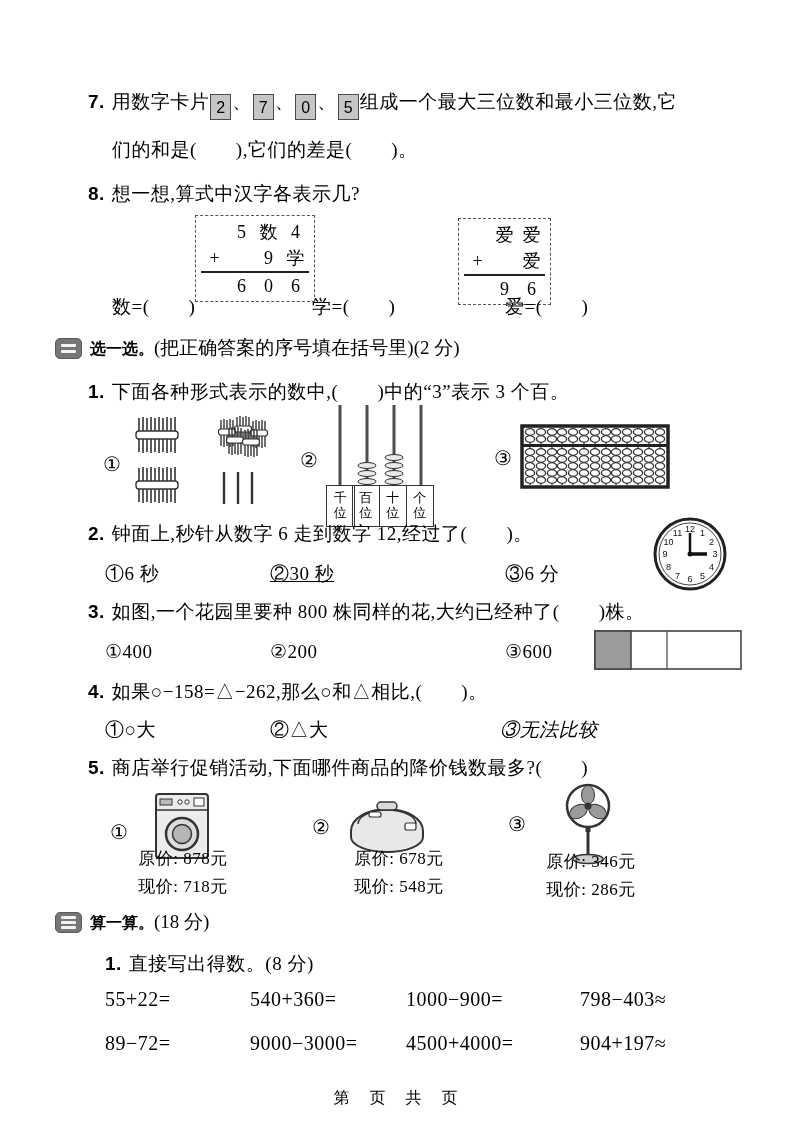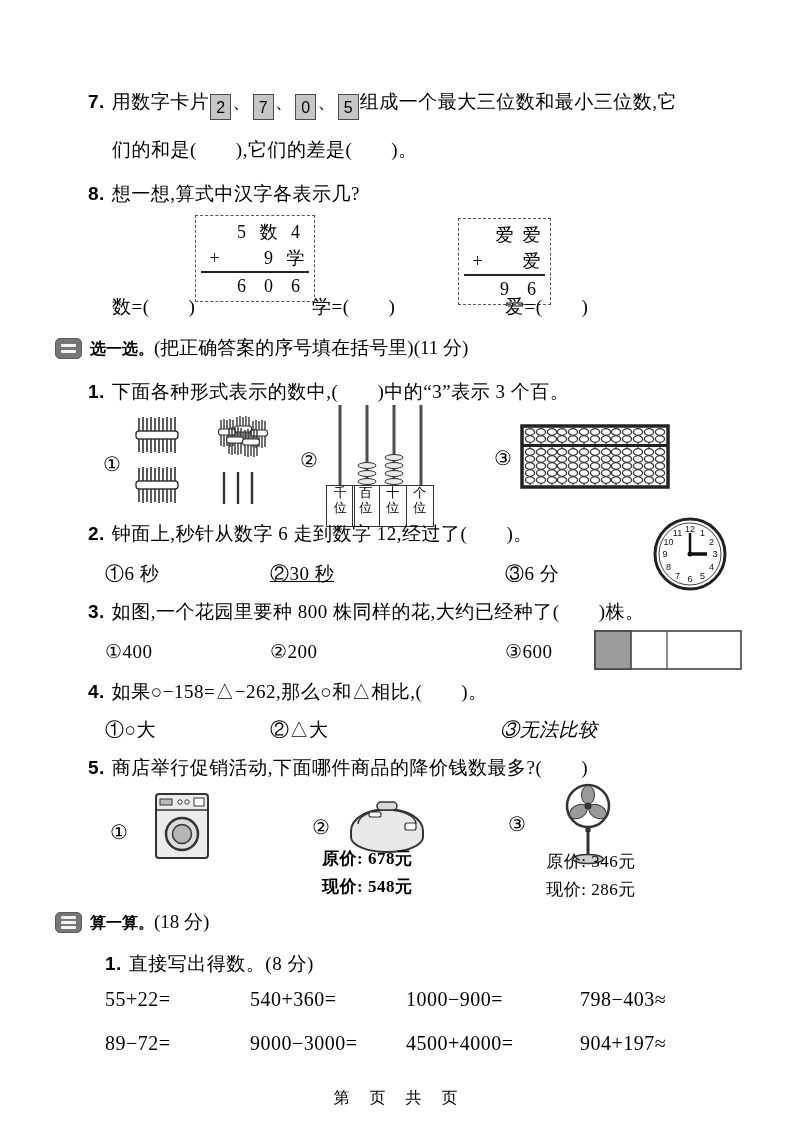--- a/index.html
+++ b/index.html
@@ -29,21 +29,21 @@
   .sec-sub { font-size:19px; font-weight:normal; }
   .optlabel { font-size:20px; }
   
   .counter { display:flex; }
   .ccol { width:27px; position:relative; }
   .crods { position:relative; height:80px; }
   .rod { position:absolute; left:50%; transform:translateX(-50%); width:3px; top:0; bottom:0; background:#4d4d4d; }
   .bead { position:absolute; left:50%; transform:translateX(-50%); width:19px; height:7px;
           border-radius:50%; background:#e9e9e9; border:1.5px solid #333; }
   .clabel { border:1.5px solid #333; margin-left:-1.5px; width:28.5px; height:42px;
-            display:flex; align-items:flex-start; justify-content:center; }
+            display:flex; align-items:center; justify-content:center; }
   .ccol:first-child .clabel { margin-left:0; }
   .clabel span { display:block; width:14px; word-break:break-all; font-size:13px; line-height:1.12; text-align:center; }
   .price { font-size:17px; line-height:1.65; letter-spacing:0.5px; }
   .calcrow { display:flex; font-size:20px; letter-spacing:0.5px; }
   .calcrow span:nth-child(1){ width:145px; }
   .calcrow span:nth-child(2){ width:156px; }
   .calcrow span:nth-child(3){ width:174px; }
   .footer { text-align:center; font-size:16px; letter-spacing:2px; }
 </style>
 </head>
@@ -101,21 +101,21 @@
 
   <div class="abs qline" style="top:293px; left:112px;">数=(　　)</div>
   <div class="abs qline" style="top:293px; left:312px;">学=(　　)</div>
   <div class="abs qline" style="top:293px; left:505px;">爱=(　　)</div>
 
   <div class="abs badge" style="top:338px; left:55px;">
     <i></i>
       <i></i>
   </div>
   <div class="abs" style="top:335px; left:90px;">
-    <span class="sec-title">选一选。</span><span class="sec-sub">(把正确答案的序号填在括号里)(11 分)</span>
+    <span class="sec-title">选一选。</span><span class="sec-sub">(把正确答案的序号填在括号里)(2 分)</span>
   </div>
 
   <div class="abs qline" style="top:378px; left:88px;">
     <span class="qnum">1.</span><span>下面各种形式表示的数中,(　　)中的“3”表示 3 个百。</span>
   </div>
 
   <span class="abs optlabel" style="top:452px; left:103px;">①</span>
   <svg class="abs" style="top:414px; left:128px;" width="162" height="96" viewBox="0 0 162 96">
     <defs>
       <g id="bundle100">
@@ -283,30 +283,34 @@
   <svg class="abs" style="top:788px; left:150px;" width="64" height="76" viewBox="0 0 64 76">
     <rect x="6" y="6" width="52" height="64" rx="3" fill="#ececec" stroke="#333" stroke-width="2"></rect>
     <line x1="6" y1="22" x2="58" y2="22" stroke="#333" stroke-width="1.5"></line>
     <rect x="10" y="11" width="12" height="6" fill="#bbb" stroke="#333" stroke-width="1"></rect>
     <circle cx="30" cy="14" r="2.2" fill="#fff" stroke="#333" stroke-width="1"></circle>
     <circle cx="37" cy="14" r="2.2" fill="#fff" stroke="#333" stroke-width="1"></circle>
     <rect x="44" y="10" width="10" height="8" fill="#fff" stroke="#333" stroke-width="1"></rect>
     <circle cx="32" cy="46" r="16" fill="#dcdcdc" stroke="#333" stroke-width="2.5"></circle>
     <circle cx="32" cy="46" r="9.5" fill="#b5b5b5" stroke="#333" stroke-width="1.5"></circle>
   </svg>
+  <div class="abs price" style="top:845px; left:118px; width:130px; text-align:center;">
+    <div>原价: 878元</div>
+    <div>现价: 718元</div>
+  </div>
 
   <span class="abs optlabel" style="top:815px; left:312px;">②</span>
   <svg class="abs" style="top:793px; left:345px;" width="84" height="64" viewBox="0 0 84 64">
     <path d="M6,38 a36,22 0 1 1 72,0 v6 a36,15 0 0 1 -72,0 z" fill="#e8e8e8" stroke="#333" stroke-width="2"></path>
     <path d="M13,31 a29,14 0 0 1 58,0" fill="none" stroke="#333" stroke-width="1.5"></path>
     <rect x="32" y="9" width="20" height="8" rx="4" fill="#d8d8d8" stroke="#333" stroke-width="1.5"></rect>
     <rect x="24" y="19" width="12" height="5" rx="2" fill="#fff" stroke="#333" stroke-width="1.2"></rect>
     <rect x="60" y="30" width="11" height="7" rx="2" fill="#fff" stroke="#333" stroke-width="1.2"></rect>
   </svg>
-  <div class="abs price" style="top:845px; left:322px; width:130px; text-align:left;font-weight:bold;">
+  <div class="abs price" style="top:845px; left:334px; width:130px; text-align:center;">
     <div>原价: 678元</div>
     <div>现价: 548元</div>
   </div>
 
   <span class="abs optlabel" style="top:812px; left:508px;">③</span>
   <svg class="abs" style="top:782px; left:558px;" width="60" height="86" viewBox="0 0 60 86">
     <circle cx="30" cy="24" r="21" fill="#ffffff" stroke="#333" stroke-width="2.5"></circle>
     <ellipse cx="30" cy="13" rx="6.5" ry="9.5" fill="#9a9a9a" stroke="#333" stroke-width="1" transform="rotate(0 30 24)"></ellipse>
     <ellipse cx="30" cy="13" rx="6.5" ry="9.5" fill="#9a9a9a" stroke="#333" stroke-width="1" transform="rotate(120 30 24)"></ellipse>
     <ellipse cx="30" cy="13" rx="6.5" ry="9.5" fill="#9a9a9a" stroke="#333" stroke-width="1" transform="rotate(240 30 24)"></ellipse>

